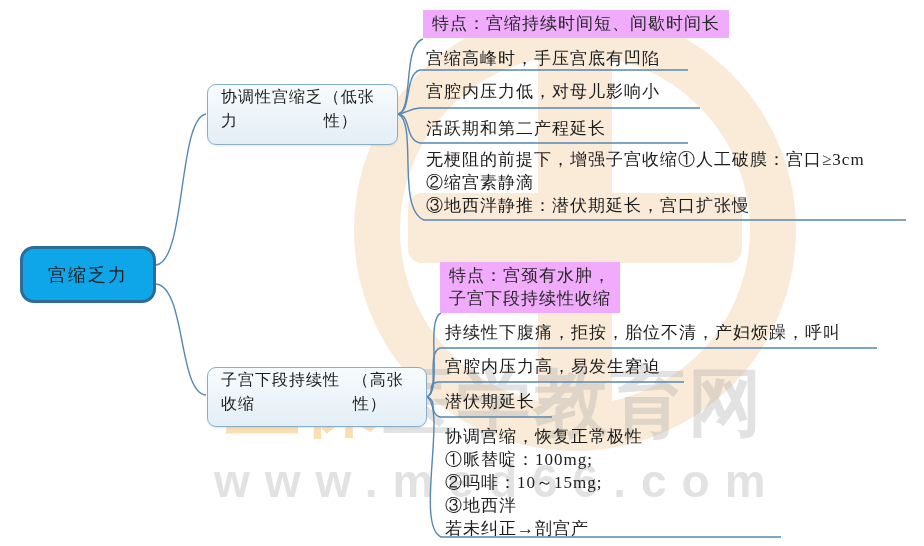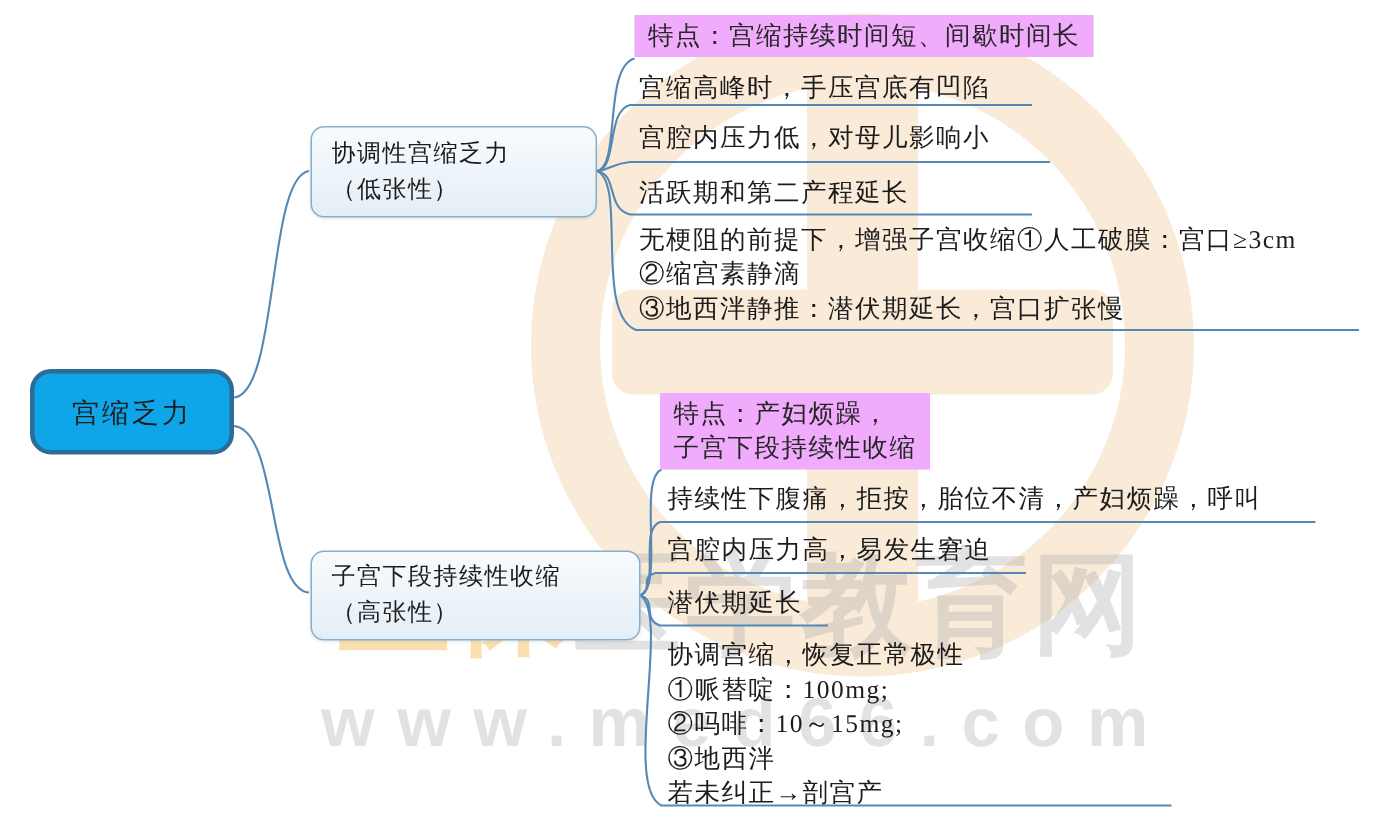--- a/index.html
+++ b/index.html
@@ -32,21 +32,21 @@
   .root{
     left:20px;top:246px;width:136px;height:57px;
     border:3px solid #2C6C96;border-radius:14px;background:#0ea5e9;
     display:flex;align-items:center;justify-content:center;
     font-size:18px;letter-spacing:2px;
   }
   .child{
     border:1.5px solid #86AFCC;border-radius:9px;
     background:linear-gradient(180deg,#F7FBFD 0%,#E4EEF6 100%);
     box-shadow:0 1px 2px rgba(60,100,140,0.15);
-    display:flex;flex-direction:column;justify-content:center;
+    display:flex;flex-direction:row;
     font-size:16px;line-height:24px;letter-spacing:1px;
     padding-left:13px;
   }
   .child1{left:207px;top:84px;width:191px;height:61px;}
   .child2{left:207px;top:367px;width:220px;height:60px;}
   
   .leaf{
     position:absolute;z-index:2;white-space:nowrap;
     font-size:17px;letter-spacing:1px;line-height:22px;
   }
@@ -116,21 +116,21 @@
   <div class="leaf" style="left:426px;top:118px;">
     <div>活跃期和第二产程延长</div>
   </div>
   <div class="leaf multi" style="left:426px;top:148px;">
     <div>无梗阻的前提下，增强子宫收缩①人工破膜：宫口≥3cm</div>
     <div>②缩宫素静滴</div>
     <div>③地西泮静推：潜伏期延长，宫口扩张慢</div>
   </div>
 
   <div class="hl" style="left:440px;top:262px;">
-    <div>特点：产妇烦躁，</div>
+    <div>特点：宫颈有水肿，</div>
     <div>子宫下段持续性收缩</div>
   </div>
   <div class="leaf" style="left:445px;top:356px;">
     <div>宫腔内压力高，易发生窘迫</div>
   </div>
   <div class="leaf" style="left:445px;top:322px;">
     <div>持续性下腹痛，拒按，胎位不清，产妇烦躁，呼叫</div>
   </div>
   <div class="leaf" style="left:445px;top:391px;">
     <div>潜伏期延长</div>

